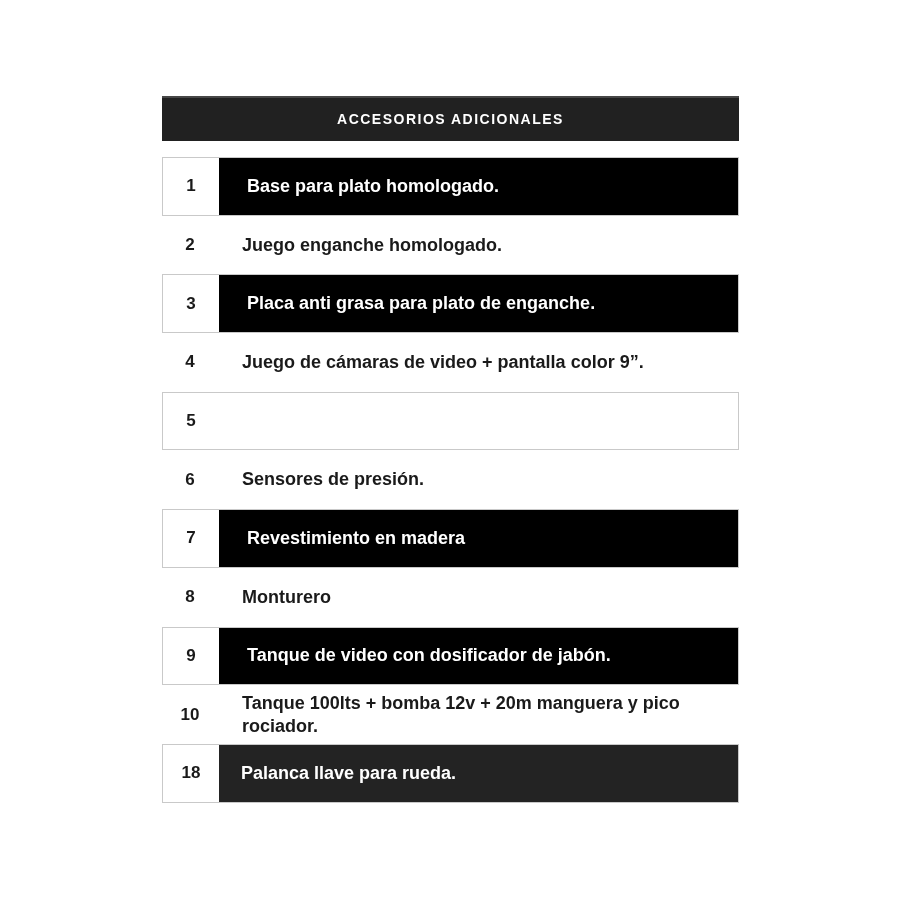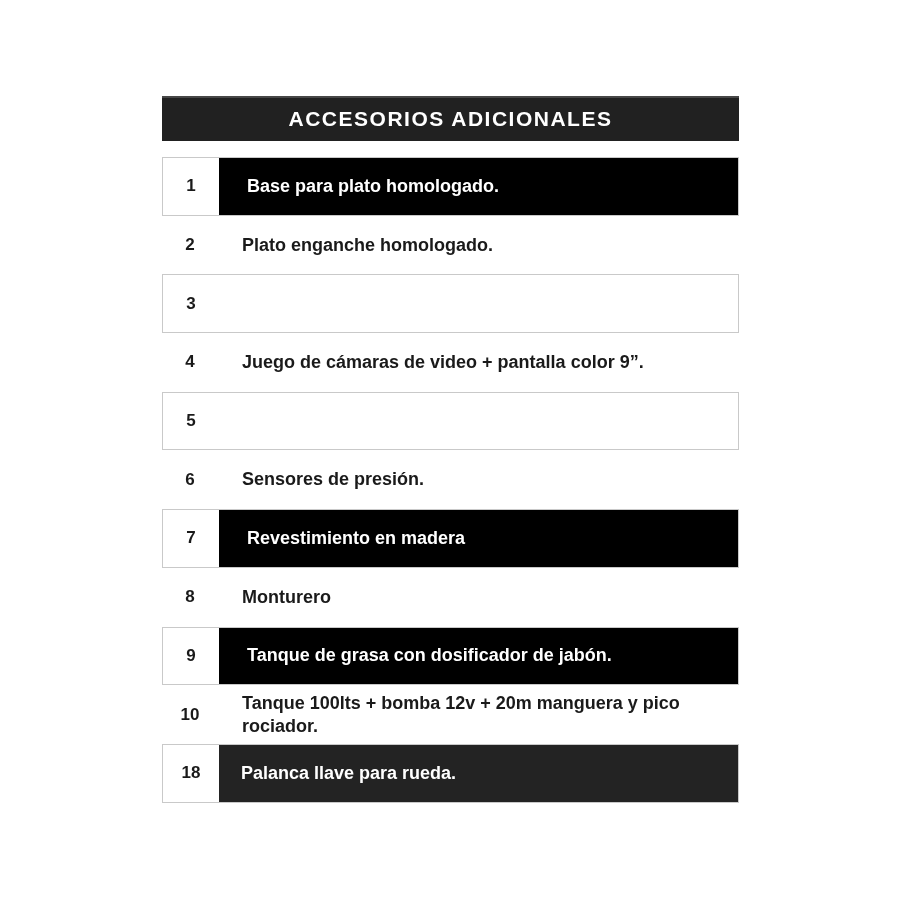--- a/index.html
+++ b/index.html
@@ -19,21 +19,21 @@
     left: 162px;
     top: 96px;
     width: 577px;
   }
   .table-header {
     height: 45px;
     background: var(--header-bg, #212121);
     border-top: 2px solid #474747;
     box-sizing: border-box;
     color: var(--text-light, #ffffff);
-    font-size: 21px;
+    font-size: 14px;
     font-weight: 700;
     letter-spacing: 1.5px;
     text-align: center;
     line-height: 42px;
   }
   .rows {
     margin-top: 16px;
   }
   .row {
     height: 58.7px;
@@ -84,24 +84,25 @@
 
 <div class="sheet">
   <div class="table-header">ACCESORIOS ADICIONALES</div>
   <div class="rows">
       <div class="row dark">
     <div class="num-cell">1</div>
     <div class="label-cell">Base para plato homologado.</div>
   </div>
       <div class="row light">
     <div class="num-cell">2</div>
-    <div class="label-cell">Plato enganche homologado.</div>
+    <div class="label-cell">Juego enganche homologado.</div>
   </div>
       <div class="row dark">
     <div class="num-cell">3</div>
+    <div class="label-cell">Placa anti grasa para plato de enganche.</div>
   </div>
       <div class="row light">
     <div class="num-cell">4</div>
     <div class="label-cell">Juego de cámaras de video + pantalla color 9”.</div>
   </div>
       <div class="row dark">
     <div class="num-cell">5</div>
   </div>
       <div class="row light">
     <div class="num-cell">6</div>
@@ -110,21 +111,21 @@
       <div class="row dark">
     <div class="num-cell">7</div>
     <div class="label-cell">Revestimiento en madera</div>
   </div>
       <div class="row light">
     <div class="num-cell">8</div>
     <div class="label-cell">Monturero</div>
   </div>
       <div class="row dark">
     <div class="num-cell">9</div>
-    <div class="label-cell">Tanque de grasa con dosificador de jabón.</div>
+    <div class="label-cell">Tanque de video con dosificador de jabón.</div>
   </div>
       <div class="row light">
     <div class="num-cell">10</div>
     <div class="label-cell">Tanque 100lts + bomba 12v + 20m manguera y pico rociador.</div>
   </div>
       <div class="row darkgray">
     <div class="num-cell">18</div>
     <div class="label-cell">Palanca llave para rueda.</div>
   </div>
     </div>

